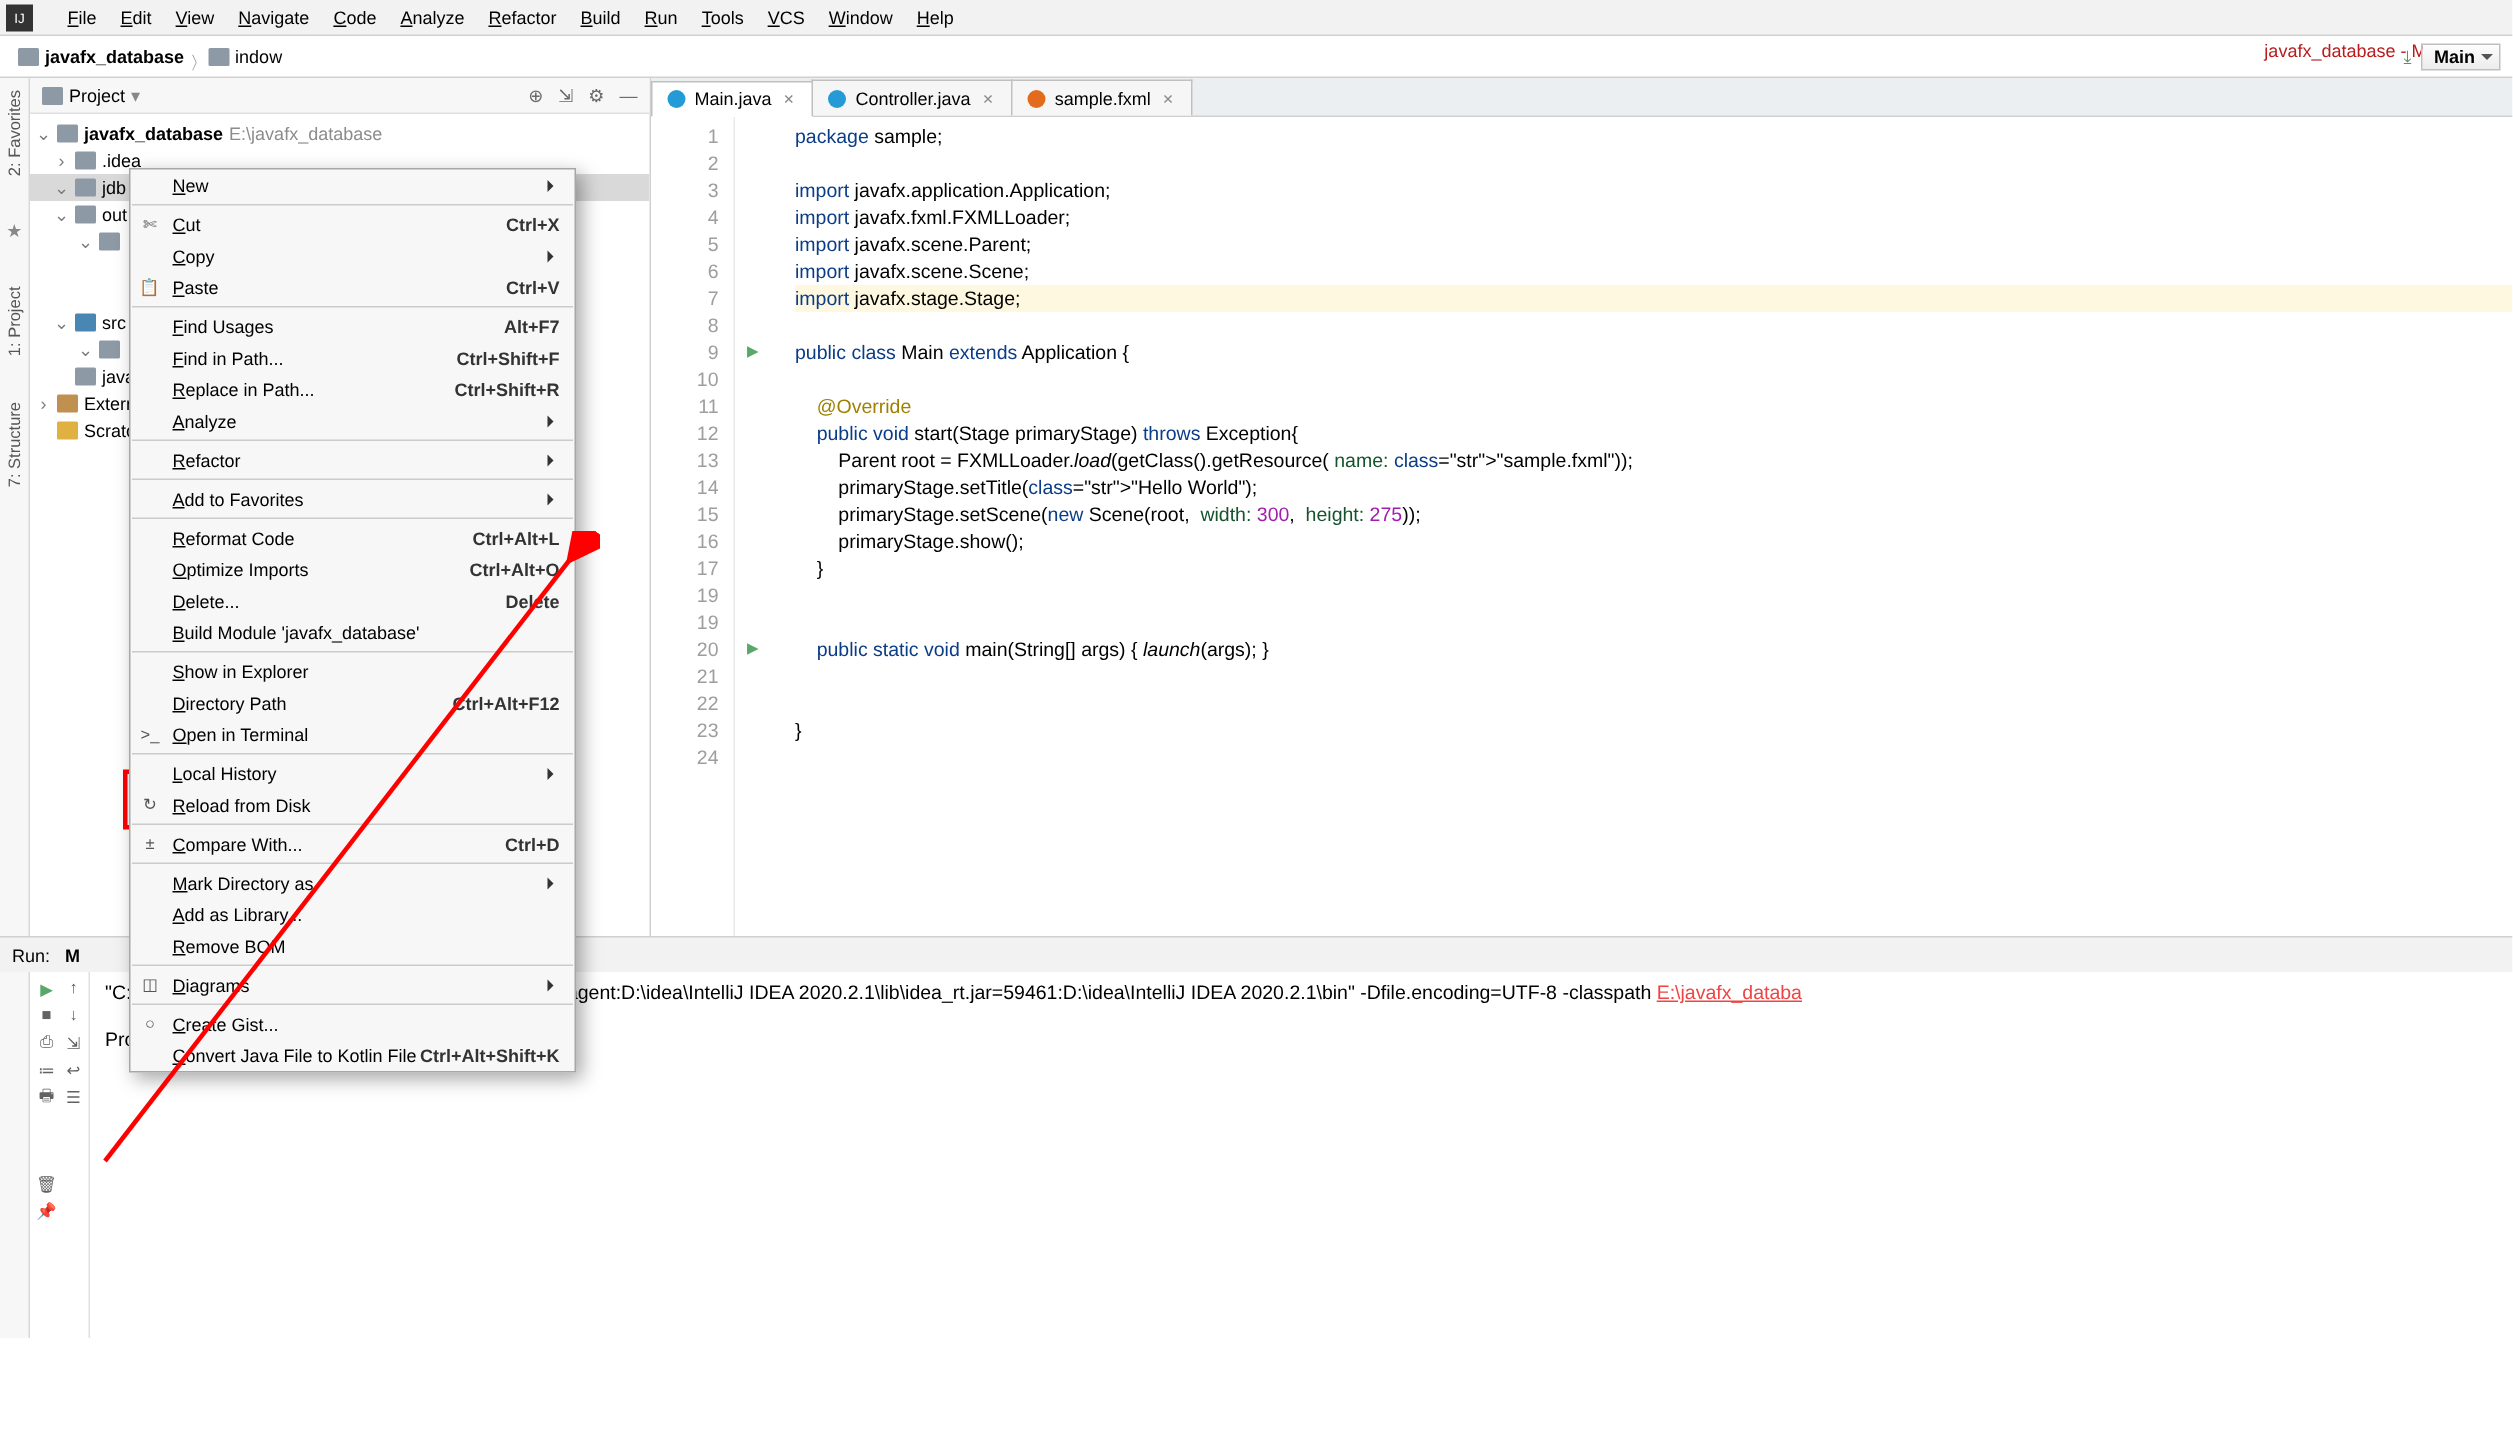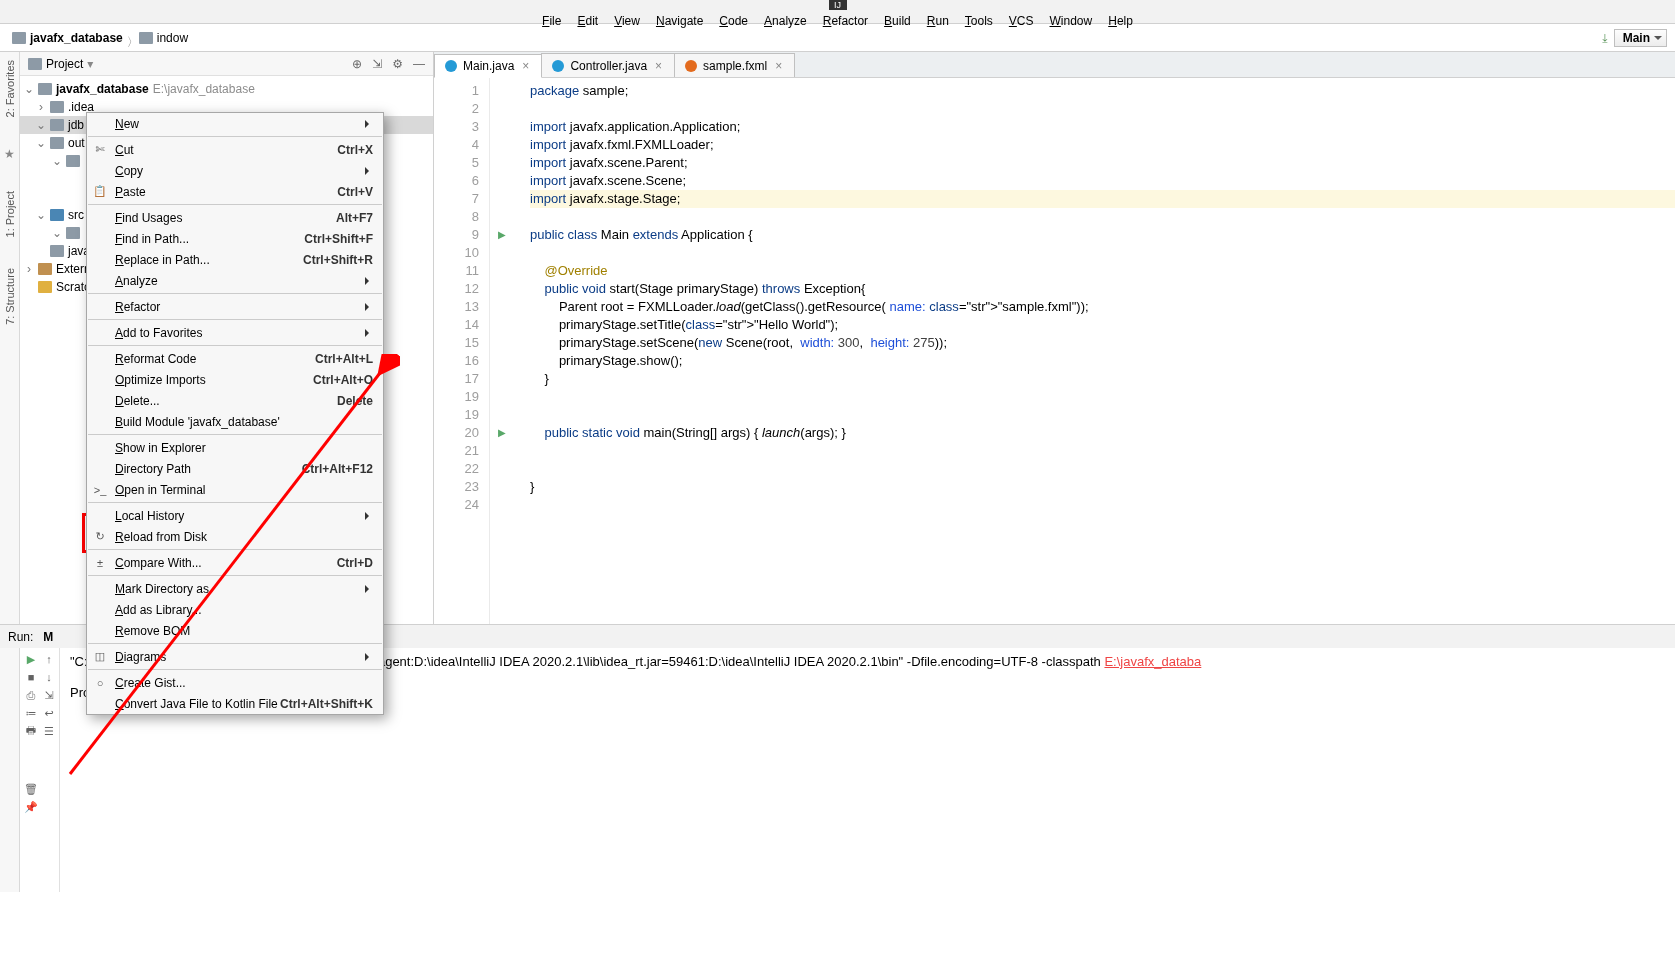--- a/index.html
+++ b/index.html
@@ -1,19 +1,19 @@
 <!DOCTYPE html>
 <html><head>
 <meta charset="utf-8">
 <style>
 * { margin:0; padding:0; box-sizing:border-box; font-family:"Segoe UI",Arial,sans-serif; }
 body { width:1675px; height:966px; background:#fff; font-size:12px; color:#000; position:relative; overflow:hidden; }
 
 
-.menubar { height:24px; background:#f2f2f2; border-bottom:1px solid #d0d0d0; display:flex; align-items:center; padding:0 4px; gap:2px;flex-direction:column; }
+.menubar { height:24px; background:#f2f2f2; border-bottom:1px solid #d0d0d0; display:flex; align-items:center; padding:0 4px; gap:15px; }
 .menubar .app-icon { width:18px; height:18px; background:#333; display:flex; align-items:center; justify-content:center; color:#fff; font-size:9px; }
 .menubar .menu-item { padding:2px 8px; cursor:default; }
 .menubar .menu-item u { text-decoration:underline; }
 .menubar .title-right { margin-left:auto; padding:0 12px; color:#b91c1c;margin-top:44px; }
 
 
 .navbar { height:28px; background:#fff; border-bottom:1px solid #d0d0d0; display:flex; align-items:center; padding:0 8px; }
 .navbar .crumb { padding:0 4px; display:flex; align-items:center; gap:4px; }
 .navbar .folder-icon { width:14px; height:12px; background:#8d9aa6; border-radius:1px; }
 .navbar .sep { width:8px; height:8px; color:#888; }
@@ -66,22 +66,22 @@
 .tab.active { background:#fff; border-bottom:1px solid #fff; position:relative; top:1px; }
 .tab .tico { width:12px; height:12px; border-radius:6px; }
 .tico.java { background:#249ad6; } .tico.fxml { background:#e36b1e; }
 .tab .close { color:#888; padding:0 2px; }
 .editor-body { flex:1; display:flex; background:#fff; overflow:hidden; font-family:Consolas,"Courier New",monospace; font-size:13px; line-height:18px; }
 .gutter { width:56px; text-align:right; padding:4px 10px 4px 0; color:#9e9e9e; background:#fff; border-right:1px solid #eaeaea; }
 .glyphmargin { width:28px; padding-top:4px; position:relative; }
 .glyphmargin .runmark { color:#59a869; position:absolute; font-size:10px; }
 .code { flex:1; padding:4px 0 4px 12px; white-space:pre; }
 .kw { color:#0b3c86; font-weight:normal; }
-.ann { color:#a08000; } .hint { color:#1d4ed8; font-style:normal; }
-.num { color:#404040; } .fn { font-style:italic; }
+.ann { color:#a08000; } .hint { color:#14532d; font-style:normal; }
+.num { color:#a21caf; } .fn { font-style:italic; }
 .hlrow { background:#fdf8df; display:block; }
 
 
 .runbar { height:24px; background:#f2f2f2; border-top:1px solid #d0d0d0; display:flex; align-items:center; padding:0 8px; gap:10px; }
 .runpanel { display:flex; height:244px; }
 .runpanel .runstrip { width:20px; background:#f7f7f7; border-right:1px solid #d9d9d9; }
 .runpanel .runtools { width:40px; background:#fff; border-right:1px solid #e0e0e0; display:flex; flex-direction:column; align-items:flex-start; padding:4px; gap:4px; }
 .runpanel .runtools .col { display:flex; flex-direction:column; gap:4px; }
 .runpanel .runtools .btn { width:14px; height:14px; color:#626262; display:flex; align-items:center; justify-content:center; font-size:11px; }
 .runpanel .runtools .row2 { display:flex; gap:4px; }

